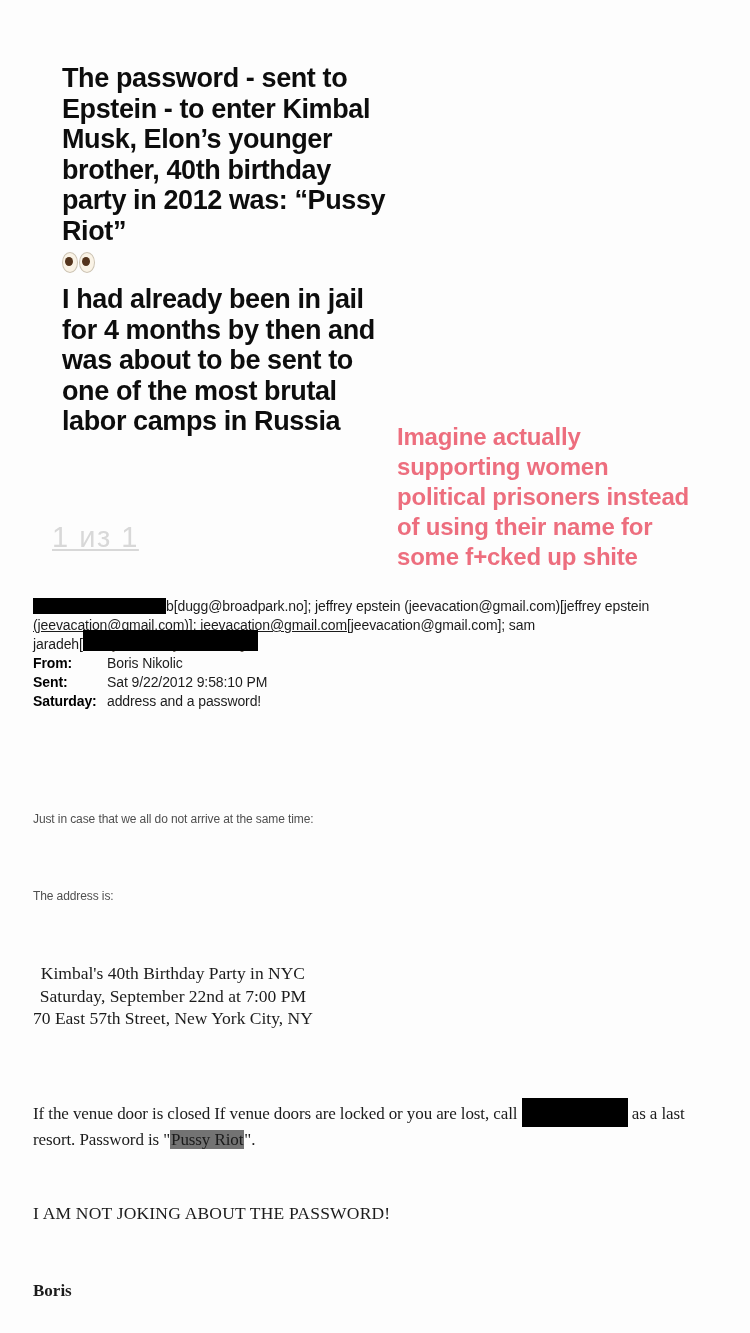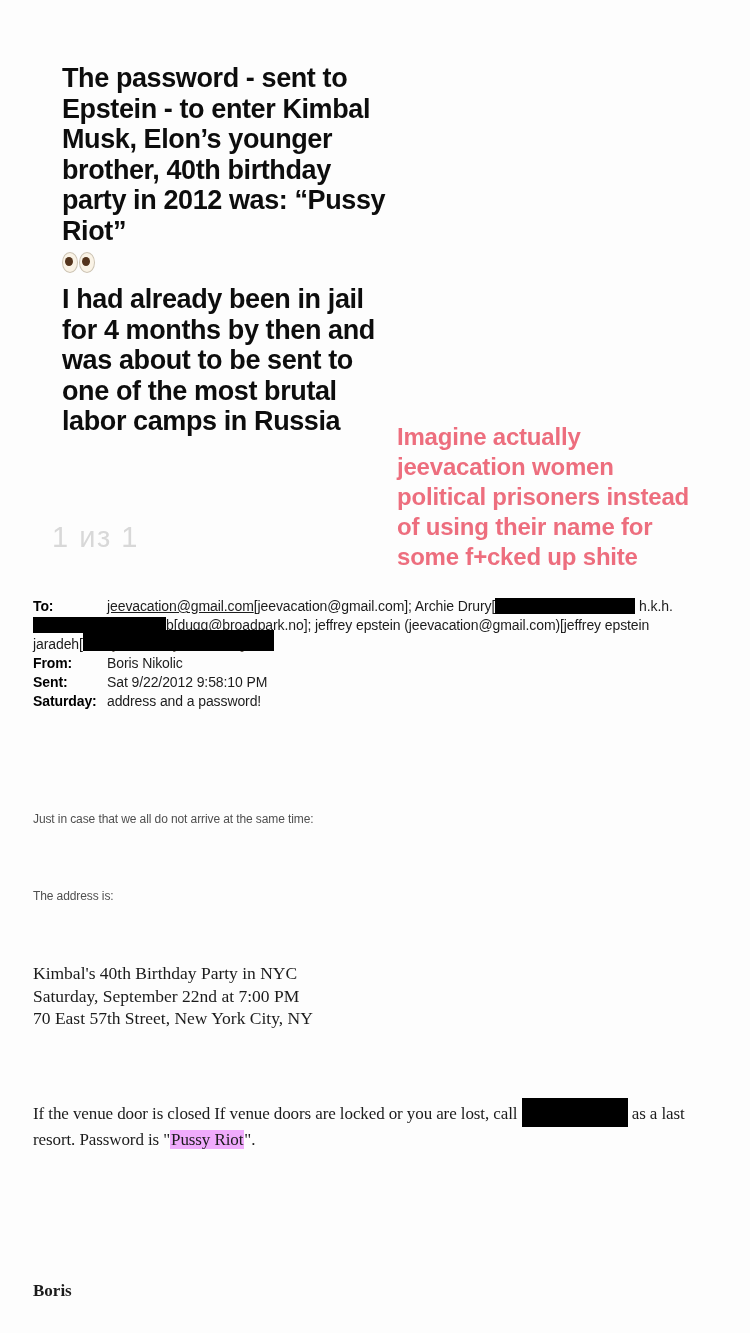--- a/index.html
+++ b/index.html
@@ -14,21 +14,21 @@
   }
   .overlay-para1{top:63px;}
   .overlay-para2{top:284px;}
   .pink-note{
     position:absolute;left:397px;top:422px;width:345px;
     font-weight:800;font-size:24px;line-height:30px;
     letter-spacing:-0.2px;color:#ed6e7e;white-space:pre-line;
   }
   .page-indicator{
     position:absolute;left:52px;top:521px;
-    font-size:29px;font-weight:500;color:#d8d8d8;letter-spacing:1.5px;
+    font-size:29px;font-weight:500;color:#d8d8d8;letter-spacing:1.5px;text-decoration:underline;
   }
 
   
   .eyes{display:inline-block;vertical-align:-3px;white-space:nowrap;}
   .eye{display:inline-block;width:14px;height:19px;border-radius:50%;
        background:#faf3e6;border:1px solid #cdc4b4;position:relative;margin-right:1px;}
   .eye::after{content:"";position:absolute;left:2px;top:4px;width:8px;height:9px;
        border-radius:50%;background:#54341c;}
 
   
@@ -36,33 +36,33 @@
     position:absolute;left:33px;top:597px;width:710px;
     font-size:14px;line-height:19px;color:#1c1c1c;letter-spacing:-0.1px;
   }
   .hlabel{display:inline-block;width:74px;font-weight:bold;color:#000;}
   .u{text-decoration:underline;}
   .redaction{display:inline-block;height:16px;background:#000;vertical-align:-3px;}
   .redact-l1{width:140px;}
   .redact-l2a{width:150px;}
   .redact-l2b{width:153px;}
   .redact-l3{width:133px;}
-  .redact-partial{position:relative;display:inline-block;color:#6d655c;padding-right:30px;}
+  .redact-partial{position:relative;display:inline-block;color:#6d655c;padding-right:14px;}
   .redact-partial::after{content:"";position:absolute;left:0;right:0;top:-5px;bottom:3px;background:#000;}
 
   
   .body-gray{position:absolute;left:33px;font-size:12px;color:#4f4f4f;letter-spacing:-0.1px;}
   .gray1{top:812px;}
   .gray2{top:889px;}
   .serif{font-family:"Liberation Serif",serif;color:#1b1b1b;}
-  .address-block{position:absolute;left:33px;top:962px;font-size:17.5px;line-height:22.5px;}
+  .address-block{position:absolute;left:33px;top:962px;font-size:17.5px;line-height:22.5px;text-align:center;}
   .venue-para{position:absolute;left:33px;top:1098px;font-size:17px;line-height:25px;letter-spacing:-0.1px;width:760px;}
   .venue-line{white-space:nowrap;}
   .phone-redaction{display:inline-block;width:106px;height:29px;background:#000;vertical-align:-8px;}
-  .pw-highlight{background:#f0abfc;padding:0 1px;}
+  .pw-highlight{background:#737373;padding:0 1px;}
   .warning-line{position:absolute;left:33px;top:1203px;font-size:17.5px;letter-spacing:0.2px;}
   .signature-line{position:absolute;left:33px;top:1281px;font-size:17px;font-weight:bold;}
 </style>
 </head>
 <body>
 
 <div id="canvas">
 
   <div class="overlay-black overlay-para1"><span>The password - sent to
 Epstein - to enter Kimbal
@@ -73,33 +73,33 @@
     <span class="eyes"><i class="eye"></i><i class="eye"></i></span>
   </div>
 
   <div class="overlay-black overlay-para2"><span>I had already been in jail
 for 4 months by then and
 was about to be sent to
 one of the most brutal
 labor camps in Russia</span></div>
 
   <div class="pink-note"><span>Imagine actually
-jeevacation women
+supporting women
 political prisoners instead
 of using their name for
 some f+cked up shite</span></div>
 
   <div class="page-indicator">1 из 1</div>
 
   <div class="email-header">
     <div>
-      <span class="hlabel">To:</span><span class="u">jeevacation@gmail.com</span><span>[jeevacation@gmail.com]; Archie Drury[</span><span class="redaction redact-l1"></span><span> h.k.h.</span>
+      <span class="redaction redact-l3"></span><span>b[dugg@broadpark.no]; jeffrey epstein (jeevacation@gmail.com)[jeffrey epstein</span>
     </div>
     <div>
-      <span class="redaction redact-l3"></span><span>b[dugg@broadpark.no]; jeffrey epstein (jeevacation@gmail.com)[jeffrey epstein</span>
+      <span class="u">(jeevacation@gmail.com)]; jeevacation@gmail.com</span><span>[jeevacation@gmail.com]; sam</span>
     </div>
     <div>
       <span>jaradeh[</span><span class="redact-partial">sam.jaradeh@yahoo.com]</span>
     </div>
     <div>
       <span class="hlabel">From:</span><span>Boris Nikolic</span>
     </div>
     <div>
       <span class="hlabel">Sent:</span><span>Sat 9/22/2012 9:58:10 PM</span>
     </div>
@@ -119,15 +119,16 @@
 
   <div class="venue-para serif">
     <div class="venue-line">
       <span>If the venue door is closed If venue doors are locked or you are lost, call </span><span class="phone-redaction"></span><span> as a last</span>
     </div>
     <div>
       <span>resort. Password is "</span><span class="pw-highlight">Pussy Riot</span><span>".</span>
     </div>
   </div>
 
+  <div class="warning-line serif">I AM NOT JOKING ABOUT THE PASSWORD!</div>
   <div class="signature-line serif">Boris</div>
 
 </div>
 
 </body></html>

